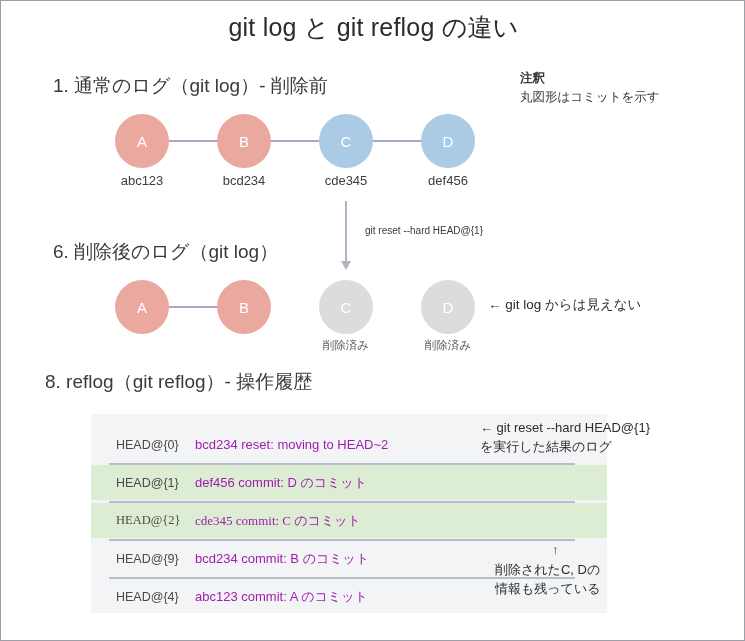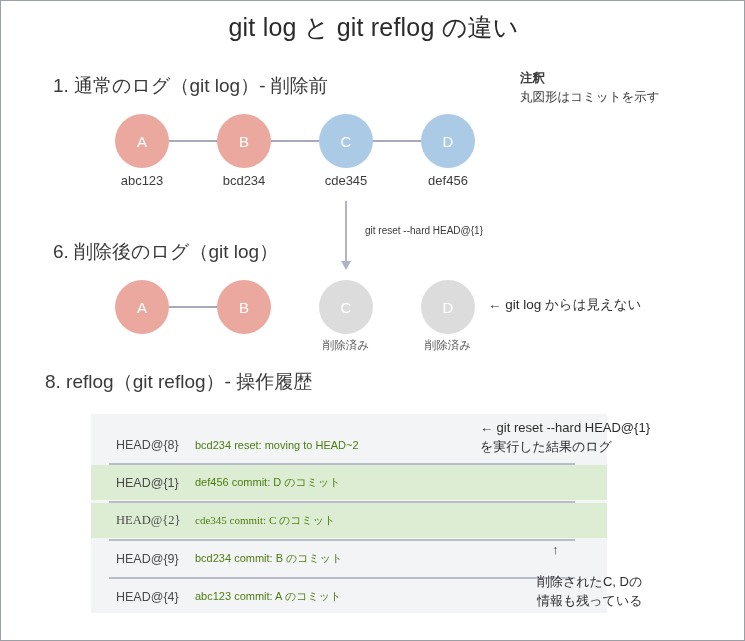--- a/index.html
+++ b/index.html
@@ -161,22 +161,22 @@
   }
   .reflog-ref {
     width: 104px;
     padding-left: 25px;
     font-size: 12.5px;
     color: #4a4a4a;
     box-sizing: border-box;
     white-space: nowrap;
   }
   .reflog-msg {
-    font-size: 11px;
-    color: #4d7c0f;
+    font-size: 13px;
+    color: #a21caf;
     white-space: nowrap;
   }
 </style>
 </head>
 <body>
 
 <div id="canvas">
 
   <div class="title">git log と git reflog の違い</div>
 
@@ -236,21 +236,21 @@
     <div class="node-sub" style="left:290px; top:337px;">削除済み</div>
     <div class="node-sub" style="left:392px; top:337px;">削除済み</div>
   </div>
 
   <div class="annotation" style="left:487px; top:294px;">← git log からは見えない</div>
 
   <div class="section-heading" style="left:44px; top:368px;">8. reflog（git reflog）- 操作履歴</div>
 
   <div class="reflog-panel">
     <div class="reflog-row" style="top:13px;">
-      <span class="reflog-ref">HEAD@{8}</span>
+      <span class="reflog-ref">HEAD@{0}</span>
       <span class="reflog-msg">bcd234 reset: moving to HEAD~2</span>
     </div>
     <div class="reflog-sep" style="top:49px;"></div>
 
     <div class="reflog-row highlight" style="top:51px;">
       <span class="reflog-ref">HEAD@{1}</span>
       <span class="reflog-msg">def456 commit: D のコミット</span>
     </div>
     <div class="reflog-sep" style="top:87px;"></div>
 
@@ -269,16 +269,16 @@
     <div class="reflog-row" style="top:165px;">
       <span class="reflog-ref">HEAD@{4}</span>
       <span class="reflog-msg">abc123 commit: A のコミット</span>
     </div>
   </div>
 
   <div class="annotation-sm" style="left:479px; top:418px;">← git reset --hard HEAD@{1}
  を実行した結果のログ</div>
 
   <div class="up-arrow" style="left:551px; top:541px;">↑</div>
-  <div class="annotation-sm" style="left:536px; top:560px;margin-top:12px;">削除されたC, Dの
+  <div class="annotation-sm" style="left:494px; top:560px;">削除されたC, Dの
 情報も残っている</div>
 
 </div>
 
 </body></html>

